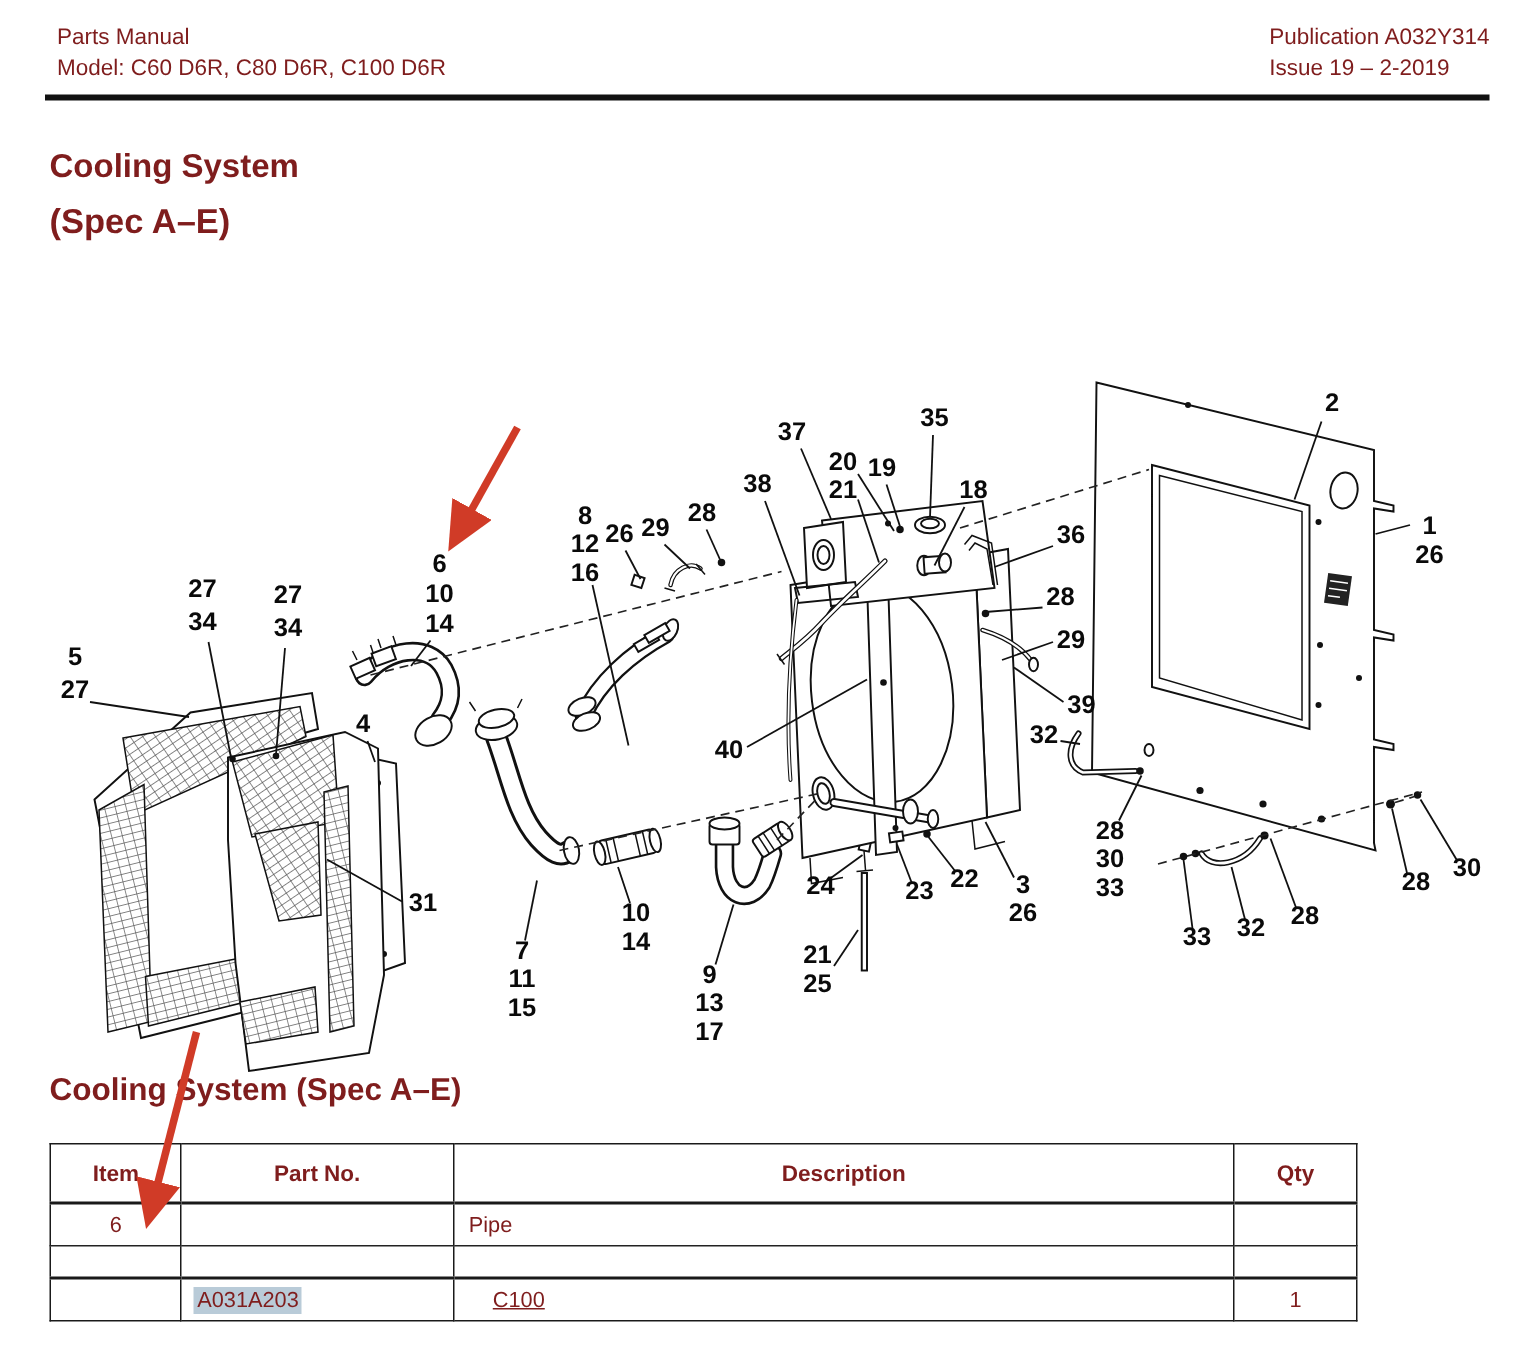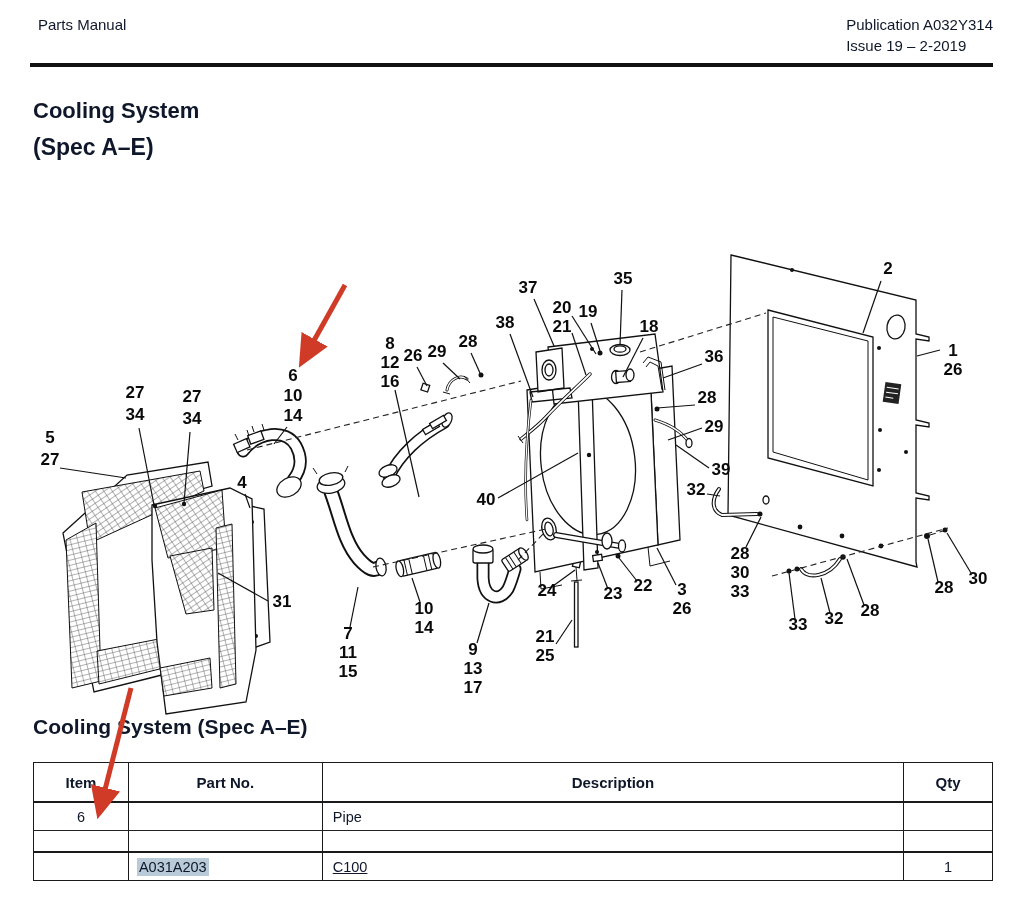--- a/index.html
+++ b/index.html
@@ -1,17 +1,17 @@
 <!DOCTYPE html>
 <html><head>
 <meta charset="utf-8">
 <style>
   html,body{margin:0;padding:0;background:#fff;}
   .page{position:relative;width:1025px;height:900px;background:#ffffff;overflow:hidden;
-        font-family:"Liberation Sans","DejaVu Sans",sans-serif;color:#0f172a;}
+        font-family:"Liberation Sans","DejaVu Sans",sans-serif;color:#7f1d1d;}
   
   .hdr-left{position:absolute;left:38px;top:14px;font-size:15px;line-height:21px;}
   .hdr-right{position:absolute;right:32px;top:14px;font-size:15px;line-height:21px;text-align:left;}
   .rule{position:absolute;left:30px;top:63px;width:963px;height:4px;background:#111;}
   
   .title1{position:absolute;left:33px;top:98px;font-size:22px;font-weight:bold;}
   .title2{position:absolute;left:33px;top:134px;font-size:23px;font-weight:bold;}
   .section-title{position:absolute;left:33px;top:715px;font-size:21px;font-weight:bold;}
   
   svg.diagram{position:absolute;left:0;top:0;width:1025px;height:900px;pointer-events:none;z-index:5;}
@@ -19,43 +19,44 @@
   .lnw{fill:#fff;stroke:#111;stroke-width:1.3;}
   .thin{fill:none;stroke:#111;stroke-width:1;}
   .dash{fill:none;stroke:#222;stroke-width:1.1;stroke-dasharray:6 4;}
   .leader{stroke:#111;stroke-width:1.2;}
   .callout{font:bold 17px "Liberation Sans","DejaVu Sans",sans-serif;fill:#0a0a0a;text-anchor:middle;}
   .hoseO{fill:none;stroke:#111;stroke-linecap:round;}
   .hoseI{fill:none;stroke:#fff;stroke-linecap:round;}
   .bolt{fill:#111;}
   .arrow-line{fill:none;stroke-width:5;}
   
-  .parts-table{position:absolute;left:33px;top:762px;width:960px;border-collapse:collapse;z-index:1;
+  .parts-table{position:absolute;left:33px;top:762px;width:872px;border-collapse:collapse;z-index:1;
                font-size:15px;}
   .parts-table th{border:1.4px solid #1a1a1a;border-bottom:2.6px solid #1a1a1a;
                   font-size:15px;font-weight:bold;text-align:center;height:36px;background:#fff;}
   .parts-table td{border:1px solid #2a2a2a;border-left:1.4px solid #1a1a1a;border-right:1.4px solid #1a1a1a;
                   font-size:14.5px;height:27px;padding:0 8px;background:#fff;}
   .parts-table tr.r-item td{border-bottom:1.2px solid #222;}
   .parts-table tr.r-empty td{height:20px;border-bottom:2.2px solid #1a1a1a;}
   .parts-table tr.r-part td{border-bottom:1.4px solid #1a1a1a;}
   .parts-table td.c-item{text-align:center;}
   .parts-table td.c-qty{text-align:center;}
   .parts-table td.c-desc{padding-left:10px;}
-  .parts-table td.c-desc.indent{padding-left:10px;text-decoration:underline;}
+  .parts-table td.c-desc.indent{padding-left:26px;text-decoration:underline;}
   .hl{background:#b9cbd8;padding:1px 2px;}
   col.w-item{width:95px;} col.w-part{width:194px;} col.w-desc{width:582px;} col.w-qty{width:89px;}
 </style>
 </head>
 <body>
 
 <div class="page">
 
   <div class="hdr-left">
     <div>Parts Manual</div>
+    <div>Model: C60 D6R, C80 D6R, C100 D6R</div>
   </div>
   <div class="hdr-right">
     <div>Publication A032Y314</div>
     <div>Issue 19 – 2-2019</div>
   </div>
   <div class="rule"></div>
 
   <div class="title1">Cooling System</div>
   <div class="title2">(Spec A–E)</div>
   <div class="section-title">Cooling System (Spec A–E)</div>

